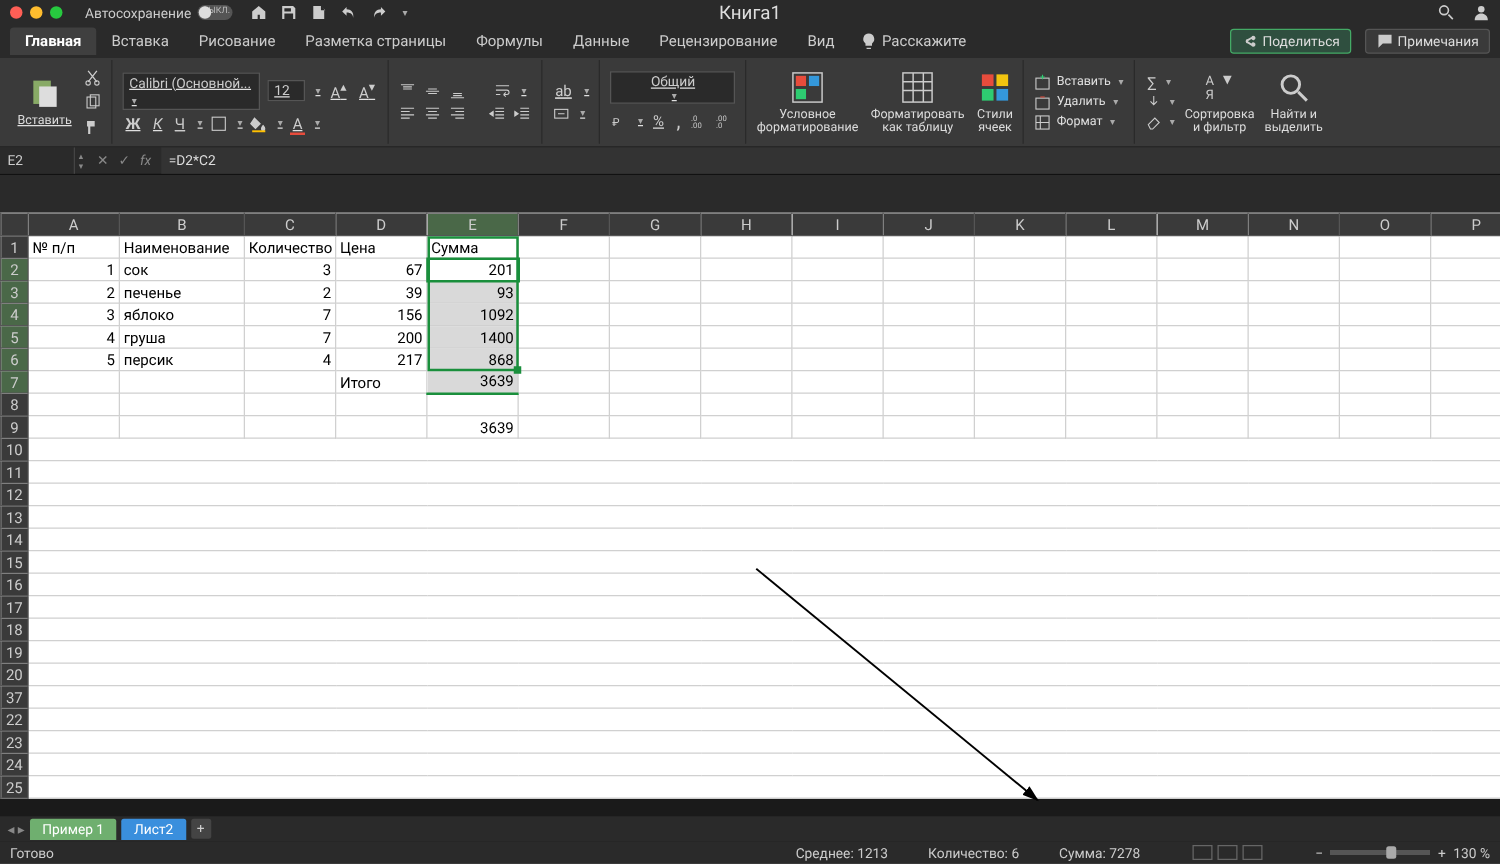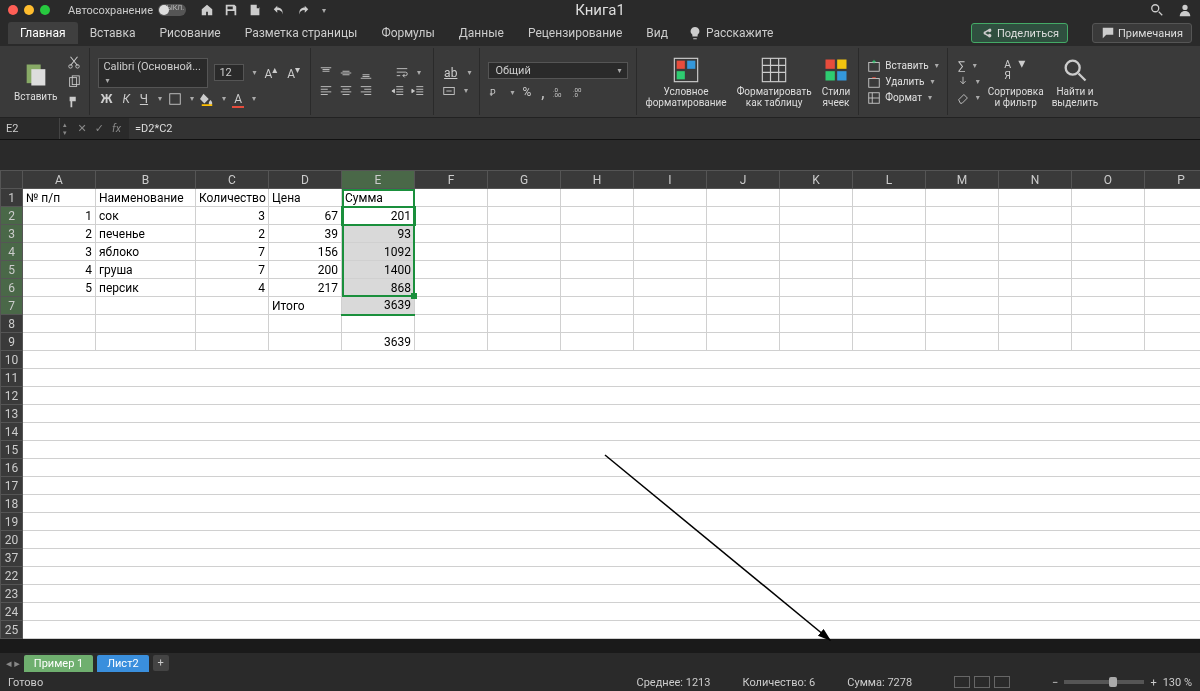--- a/index.html
+++ b/index.html
@@ -17,39 +17,39 @@
 .autosave-toggle::after { content: ""; position: absolute; left: 1px; top: 1px; width: 10px; height: 10px; background: #ddd; border-radius: 50%; }
 .autosave-toggle span { position: absolute; right: 2px; top: 0; font-size: 7px; color: #bbb; }
 .qat { display: flex; gap: 10px; margin-left: 14px; align-items: center; }
 .qat svg, .qat .bi { width: 13px; height: 13px; fill: #ddd; }
 .title-center { position: absolute; left: 50%; transform: translateX(-50%); color: #ddd; font-size: 15px; }
 .title-right { margin-left: auto; display: flex; gap: 14px; align-items: center; }
 
 
 .ribbon-tabs { height: 26px; background: #2a2a2a; display: flex; align-items: center; padding: 0 8px; gap: 0; color: #ccc; font-size: 12px; position: relative; }
 .rtab { padding: 4px 12px; cursor: default; }
-.rtab.active { background: #3f3f3f; border-radius: 3px 3px 0 0; color: #fff; font-weight: 400; }
+.rtab.active { background: #3f3f3f; border-radius: 3px 3px 0 0; color: #fff; font-weight: 700; }
 .tell-me { display: flex; align-items: center; gap: 4px; margin-left: 8px; }
-.ribbon-right { position: absolute; right: 8px; display: flex; gap: 24px; }
+.ribbon-right { position: absolute; right: 8px; display: flex; gap: 11px; }
 .rbtn { background: #2f4f3f; border: 1px solid #4a6; padding: 2px 8px; border-radius: 3px; color: #ddd; font-size: 11px; display: flex; align-items: center; gap: 3px; }
 .rbtn.alt { background: #3a3a3a; border-color: #555; }
 
 
 .ribbon { height: 72px; background: #3a3a3a; display: flex; align-items: stretch; padding: 2px 6px; border-bottom: 1px solid #222; }
 .rgroup { display: flex; flex-direction: column; justify-content: center; gap: 4px; padding: 0 8px; border-right: 1px solid #2a2a2a; }
-.rrow { display: flex; align-items: center; gap: 6px; }
+.rrow { display: flex; align-items: center; gap: 6px; text-decoration: underline; }
 .ico { width: 14px; height: 14px; display: inline-block; }
 .ico svg { width: 100%; height: 100%; fill: #ccc; }
 .big-ico { width: 28px; height: 28px; }
 .drop { font-size: 8px; color: #aaa; margin-left: 2px; }
 .paste-btn { display: flex; flex-direction: column; align-items: center; gap: 2px; font-size: 10px; color: #ddd; }
 .font-sel { background: #2a2a2a; border: 1px solid #555; color: #ccc; font-size: 11px; padding: 1px 4px; width: 110px; }
 .size-sel { background: #2a2a2a; border: 1px solid #555; color: #ccc; font-size: 11px; padding: 1px 4px; width: 30px; }
 .fmt-btn { padding: 0 2px; color: #ccc; font-size: 12px; }
-.numfmt { background: #2a2a2a; border: 1px solid #555; color: #ccc; font-size: 11px; padding: 1px 6px; width: 140px; display:flex; align-items:center; justify-content:space-between;}
+.numfmt { background: #2a2a2a; border: 1px solid #555; color: #ccc; font-size: 11px; padding: 1px 6px; width: 100px; display:flex; align-items:center; justify-content:space-between;flex-direction:column;}
 .large-btn { display: flex; flex-direction: column; align-items: center; font-size: 10px; color: #ddd; text-align: center; line-height: 1.1; }
 .large-btn .big-ico { margin-bottom: 2px; }
 .cell-ops { display: flex; flex-direction: column; gap: 2px; font-size: 10px; }
 .cell-ops div { display: flex; align-items: center; gap: 4px; }
 
 
 .fbar { height: 22px; background: #2a2a2a; display: flex; align-items: center; border-bottom: 1px solid #111; font-size: 11px; }
 .namebox { width: 60px; padding: 0 6px; color: #ccc; background: #2a2a2a; border-right: 1px solid #444; height: 100%; display: flex; align-items: center; }
 .fctl { display: flex; gap: 8px; padding: 0 8px; color: #888; }
 .formula-in { flex: 1; padding: 0 6px; color: #ddd; background: #333; height: 100%; display: flex; align-items: center; }

